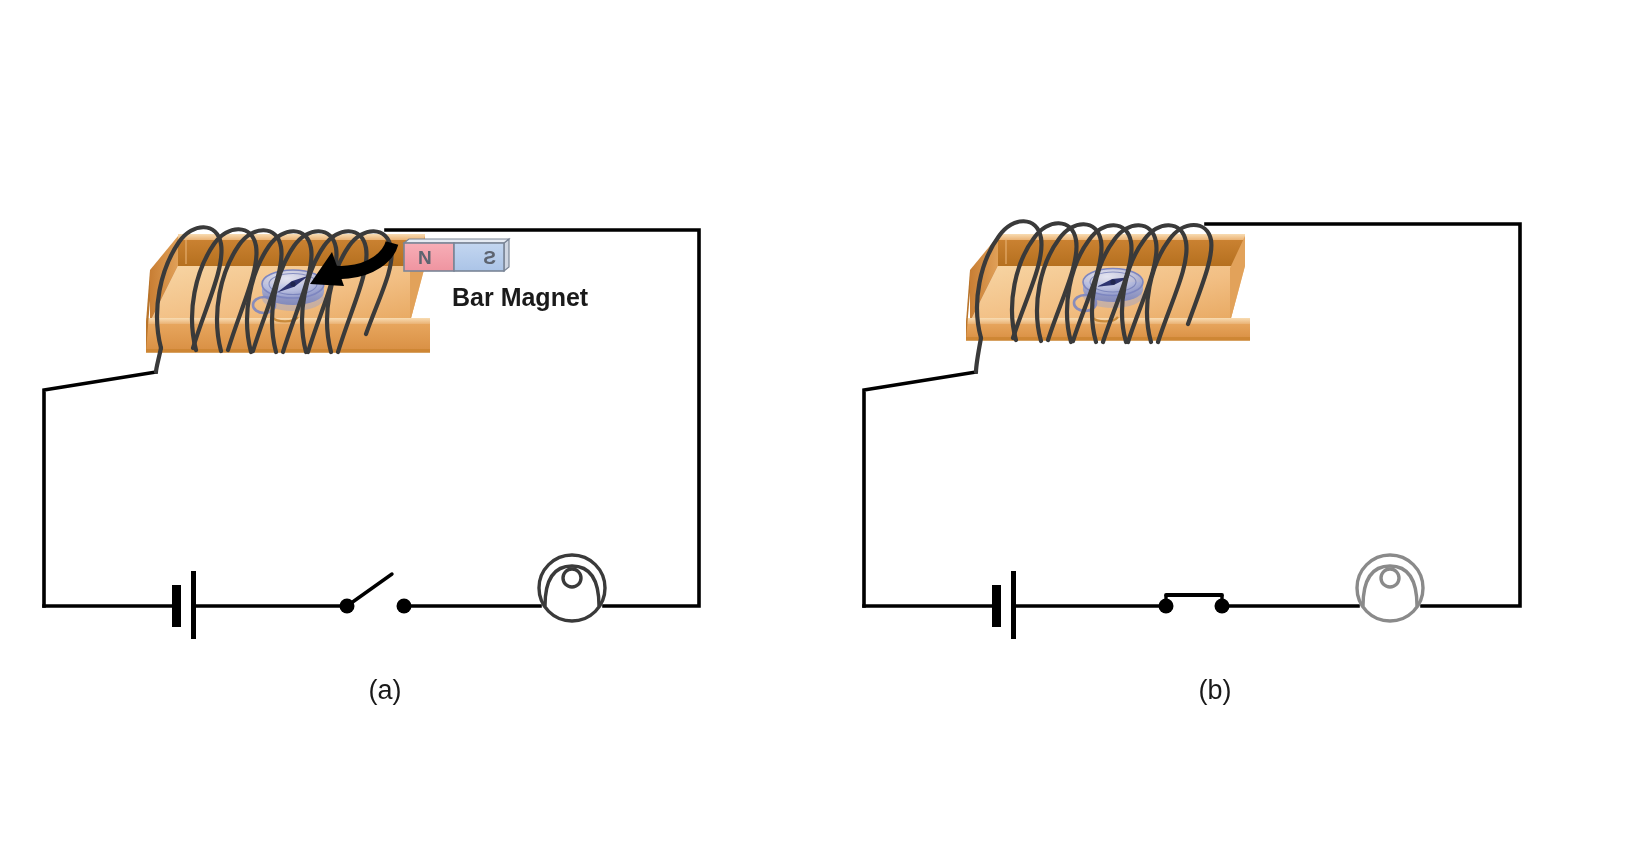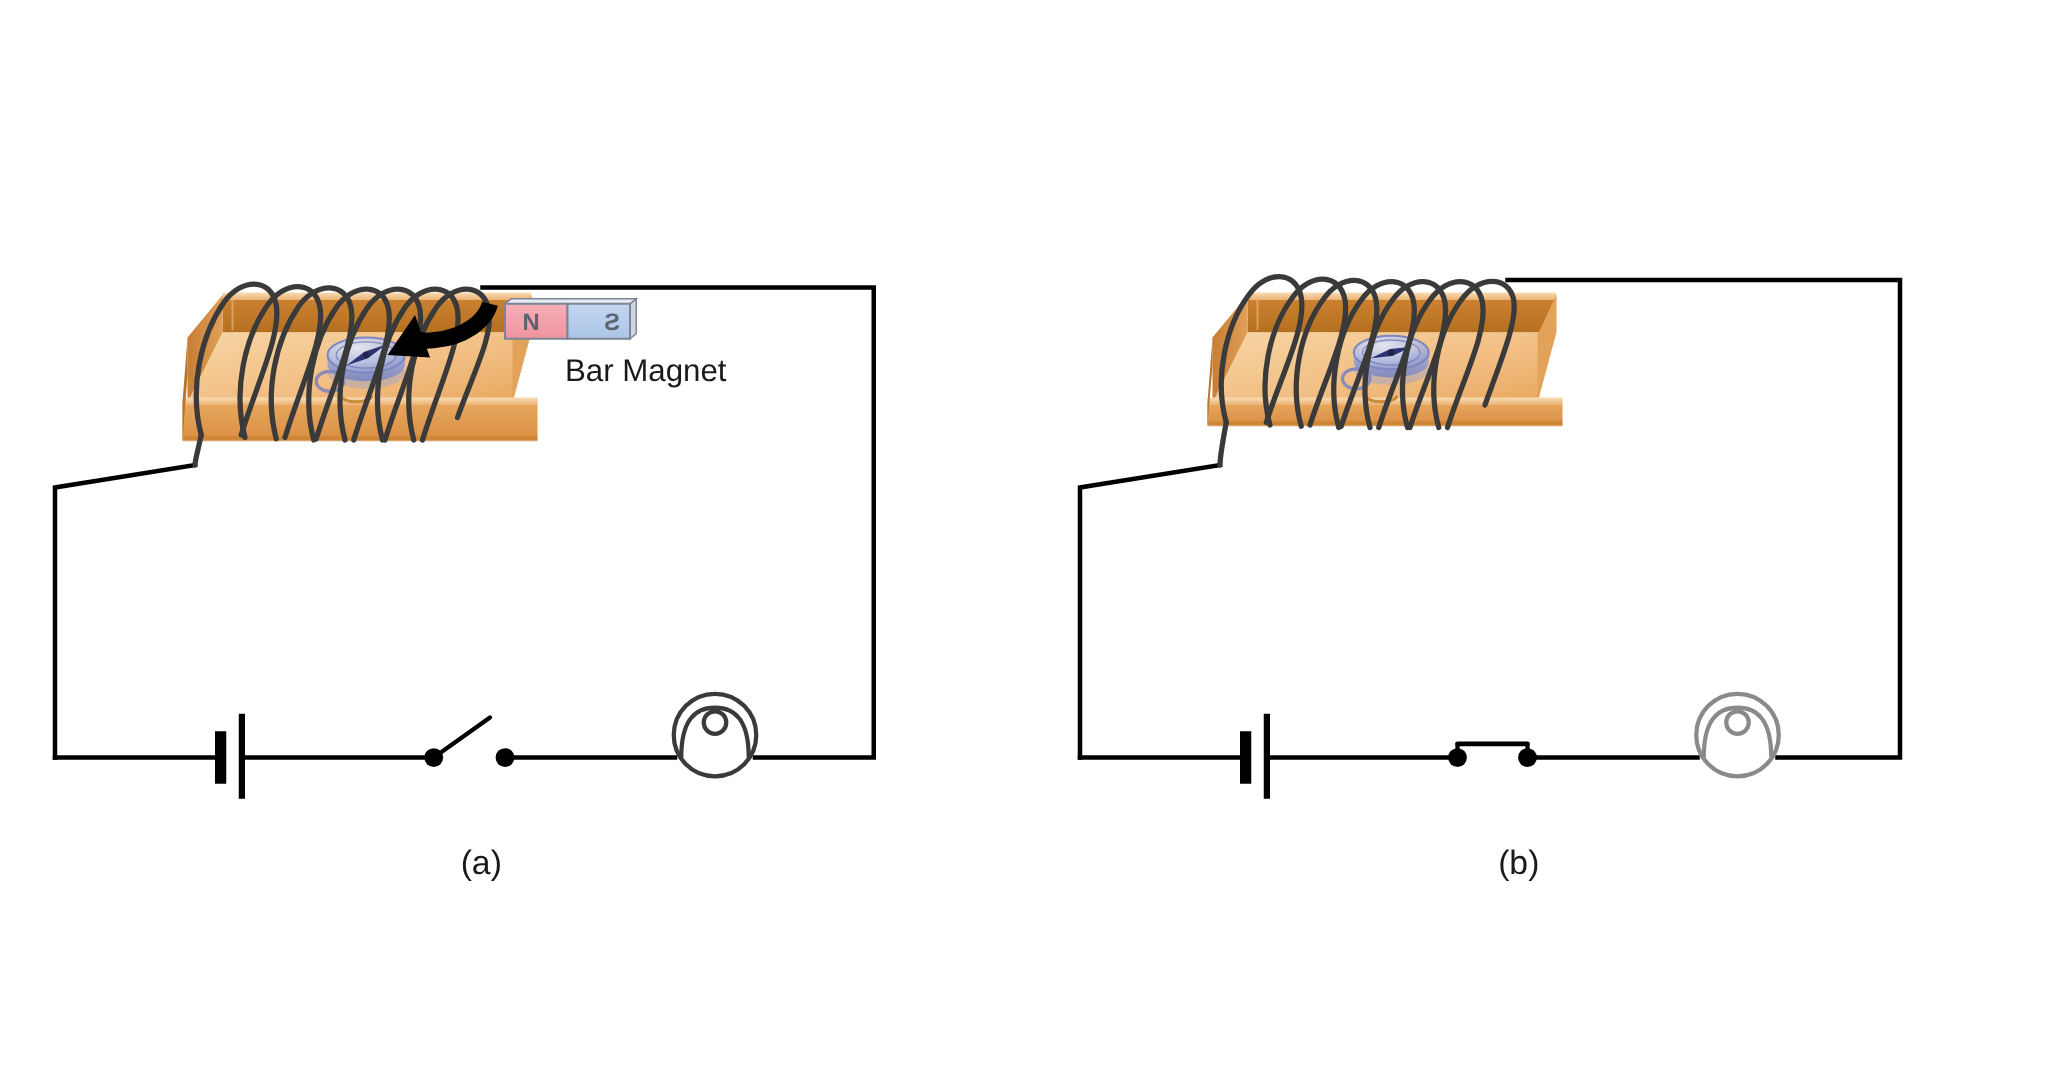--- a/index.html
+++ b/index.html
@@ -30,20 +30,21 @@
     color: #1a1a1a;
     font-family: "Liberation Sans", sans-serif;
   }
 
   .magnet-label {
     position: absolute;
     font-size: 25px;
     color: #1a1a1a;
     white-space: nowrap;
     font-family: "Liberation Sans", sans-serif;
+    font-weight: bold;
   }
 
   svg { display: block; overflow: visible; }
   .svg-layer {
     position: absolute;
     left: 0; top: 0;
     width: 1651px;
     height: 867px;
     pointer-events: none;
   }

